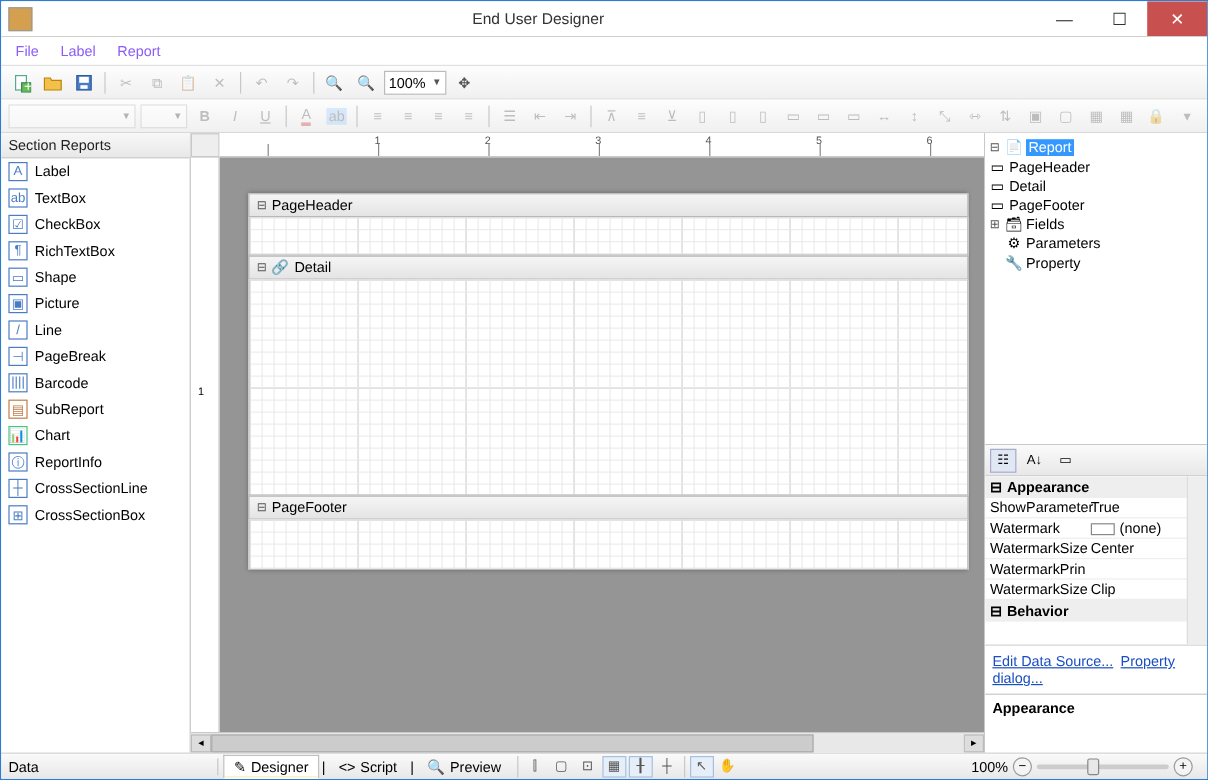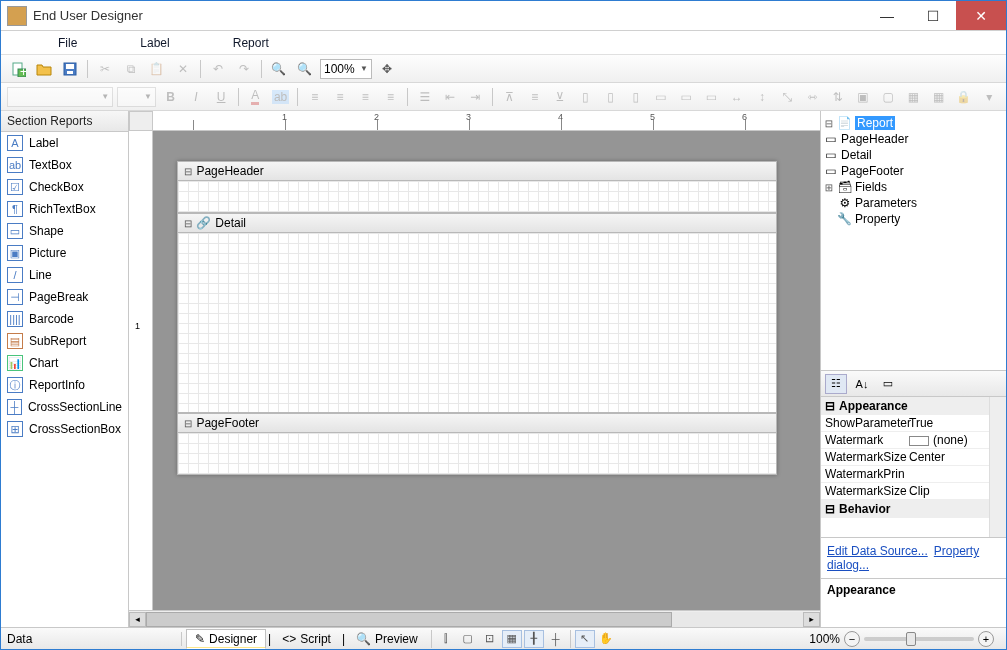--- a/index.html
+++ b/index.html
@@ -1,40 +1,40 @@
 <!DOCTYPE html>
 <html><head>
 <meta charset="utf-8">
 <style>
 * { margin:0; padding:0; box-sizing:border-box; font-family:"Segoe UI",Tahoma,sans-serif; font-size:12px; }
 body { background:#fff; width:1007px; height:650px; overflow:hidden; border:1px solid #2e7cd1; position:relative; }
 
 
 .titlebar { height:30px; background:#fff; display:flex; align-items:center; border-bottom:1px solid #d0d0d0; }
 .titlebar .app-icon { width:20px; height:20px; margin:0 6px; background:#d4a050; border:1px solid #999; }
-.titlebar .title { flex:1; text-align:left; color:#333; font-size:13px; }
+.titlebar .title { flex:1; text-align:center; color:#333; font-size:13px; }
 .titlebar .win-btns { display:flex; height:100%; }
 .titlebar .win-btn { width:46px; display:flex; align-items:center; justify-content:center; color:#333; font-size:14px;}
 .titlebar .win-btn.close { background:#c8504f; color:#fff; width:50px; }
 
 
 .menubar { height:24px; display:flex; align-items:center; padding:0 12px; gap:18px; background:#fff; border-bottom:1px solid #e0e0e0;}
-.menubar .item { color:#0f172a; cursor:default;margin-left:45px; }
+.menubar .item { color:#8b5cf6; cursor:default; }
 
 
 .toolbar { height:28px; background:linear-gradient(#fdfdfd,#f0f0f0); border-bottom:1px solid #d8d8d8; display:flex; align-items:center; padding:0 6px; gap:4px;}
 .tb-btn { width:22px; height:22px; display:flex; align-items:center; justify-content:center; border:1px solid transparent; color:#555;}
 .tb-btn.dis { opacity:.35; }
 .tb-sep { width:1px; height:18px; background:#c8c8c8; margin:0 2px; }
 .zoom-combo { width:52px; height:20px; border:1px solid #bbb; background:#fff; font-size:11px; padding:0 3px; display:flex; align-items:center; justify-content:space-between;}
 .dd { font-size:8px; color:#555; margin-left:3px;}
 
 
 .main { display:flex; height:calc(100% - 30px - 24px - 28px - 28px - 22px); }
-.toolbox { width:128px; border-right:1px solid #c8c8c8; background:#fff; display:flex; flex-direction:column;}
+.toolbox { width:158px; border-right:1px solid #c8c8c8; background:#fff; display:flex; flex-direction:column;}
 .toolbox .hdr { background:linear-gradient(#f7f7f7,#e8e8e8); border-bottom:1px solid #c8c8c8; padding:3px 6px; font-size:12px; color:#222;}
 .toolbox .item { display:flex; align-items:center; gap:6px; padding:3px 6px; cursor:default;}
 .toolbox .tb-icon { width:16px; height:16px; display:flex; align-items:center; justify-content:center; font-size:11px;}
 
 .design-area { flex:1; display:flex; flex-direction:column; background:#fff; position:relative;}
 .rulers-corner { width:24px; height:20px; background:#eee; border:1px solid #c8c8c8;}
 .ruler-h { height:20px; background:#fff; border-bottom:1px solid #c8c8c8; display:flex; align-items:flex-end; font-size:9px; color:#555; position:relative;}
 .ruler-h .tick { position:absolute; bottom:0; border-left:1px solid #888; height:6px;}
 .ruler-h .tick.big { height:10px;}
 .ruler-h .lbl { position:absolute; bottom:8px; font-size:9px;}

